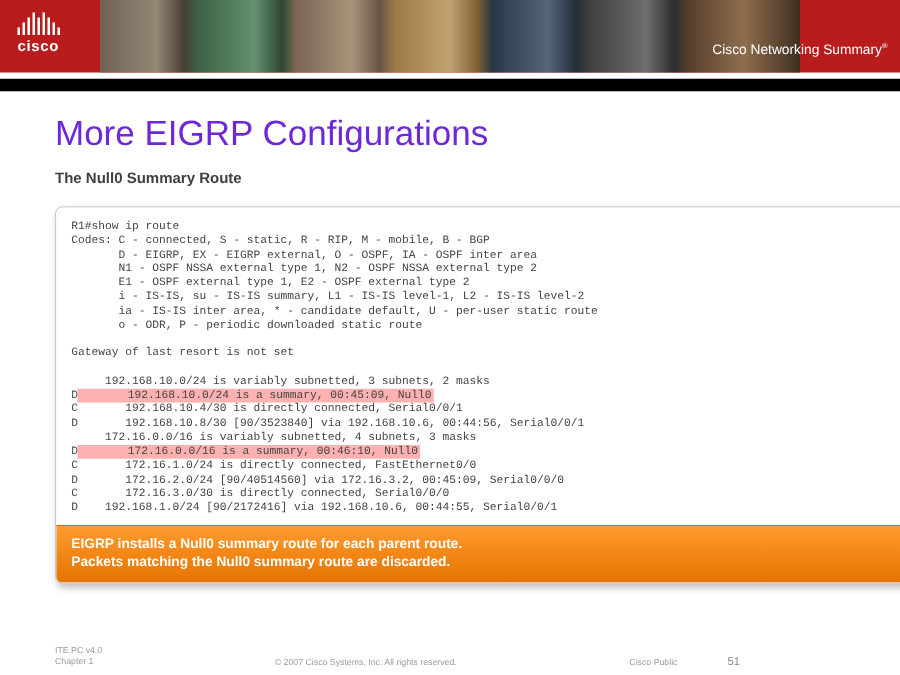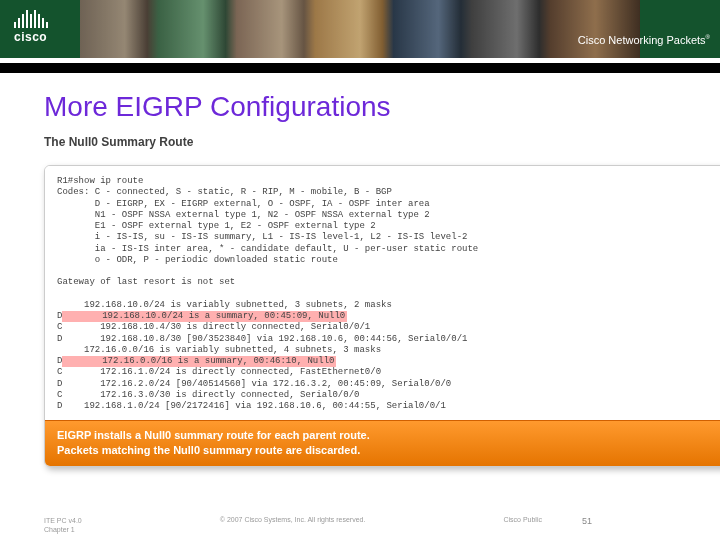--- a/index.html
+++ b/index.html
@@ -1,17 +1,17 @@
 <!DOCTYPE html>
 <html><head>
 <meta charset="utf-8">
 <style>
   * { box-sizing: border-box; margin: 0; padding: 0; }
   html, body { width: 720px; height: 540px; font-family: Arial, Helvetica, sans-serif; background: #fff; overflow: hidden; }
-  .header-band { position: relative; width: 720px; height: 58px; background: #14532d; }
+  .header-band { position: relative; width: 720px; height: 58px; background: #b91c1c; }
   .header-photos { position: absolute; left: 80px; top: 0; width: 560px; height: 58px; background:
     linear-gradient(90deg,
       #7a6b5a 0%, #a99880 8%, #4d3f33 12%,
       #3a6a46 14%, #6fa47a 22%, #2b4a33 26%,
       #8a6f5a 28%, #c0a98a 36%, #705a45 40%,
       #b3864a 42%, #e0bb7d 50%, #91662f 54%,
       #24364a 56%, #5a708a 64%, #1e2a36 68%,
       #404040 70%, #7a7a7a 78%, #2a2a2a 82%,
       #5a3e2a 84%, #a27a50 92%, #3f2b1b 100%);
     filter: contrast(0.9) brightness(0.9);
@@ -25,21 +25,21 @@
   .divider { width: 720px; height: 5px; background: #fff; }
   .blackstrip { width: 720px; height: 10px; background: #000; }
   .content { padding: 18px 44px 0 44px; }
   .title { color: #6d28d9; font-size: 28px; font-weight: normal; margin-bottom: 12px; }
   .subtitle { color: #404040; font-size: 12px; font-weight: bold; margin-bottom: 16px; }
   .panel { width: 716px; border: 1px solid #ccc; border-radius: 6px; box-shadow: 2px 3px 6px rgba(0,0,0,0.25); background: #fff; overflow: hidden; }
   .terminal { font-family: "Courier New", monospace; font-size: 9px; line-height: 1.25; color: #444; padding: 10px 12px 8px 12px; white-space: pre; background: #fff; position: relative; }
   .hl-pink { background: #ffb0b0; display: inline-block; padding: 0 2px; }
   .caption-band { background: linear-gradient(#ff9a2e, #e57400); color: #fff; font-size: 11px; font-weight: bold; padding: 8px 12px 10px 12px; border-top: 1px solid #d06000; }
   .caption-band .line2 { margin-top: 3px; }
-  .footer { position: absolute; left: 0; bottom: 6px; width: 636px; padding: 0 44px; font-size: 7px; color: #9a9a9a; display: flex; align-items: flex-start; }
+  .footer { position: absolute; left: 0; bottom: 6px; width: 636px; padding: 0 44px; font-size: 7px; color: #9a9a9a; display: flex; align-items: flex-end; }
   .footer .left { flex: 0 0 auto; line-height: 1.3; }
   .footer .mid { flex: 1 1 auto; text-align: center; }
   .footer .cp { flex: 0 0 auto; margin-right: 40px; }
   .footer .pg { flex: 0 0 auto; font-size: 9px; color: #888; }
 </style>
 </head>
 <body>
 
 <div class="header-band">
   <div class="header-photos"></div>
@@ -50,21 +50,21 @@
         <span style="height:14px"></span>
       <span style="height:18px"></span>
         <span style="height:14px"></span>
         <span style="height:18px"></span>
       <span style="height:14px"></span>
         <span style="height:10px"></span>
         <span style="height:6px"></span>
     </div>
     <div class="cisco-text">cisco</div>
   </div>
-  <div class="academy"><span>Cisco Networking Packets</span><sup>®</sup></div>
+  <div class="academy"><span>Cisco Networking Summary</span><sup>®</sup></div>
 </div>
 <div class="divider"></div>
 <div class="blackstrip"></div>
 
 <div class="content">
   <div class="title">More EIGRP Configurations</div>
   <div class="subtitle">The Null0 Summary Route</div>
 
   <div class="panel">
     <div class="terminal"><span>R1#show ip route</span>

